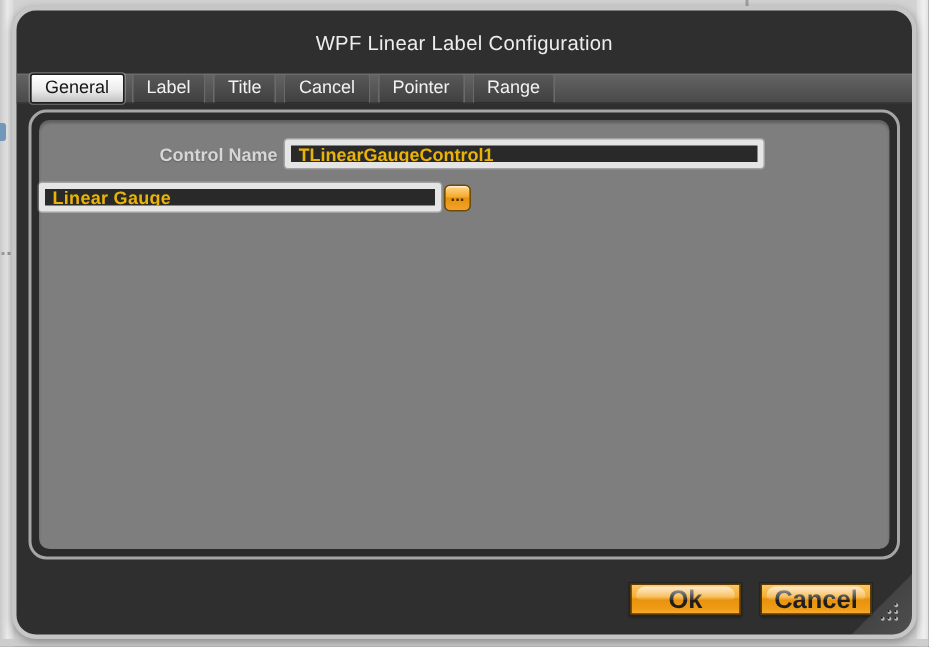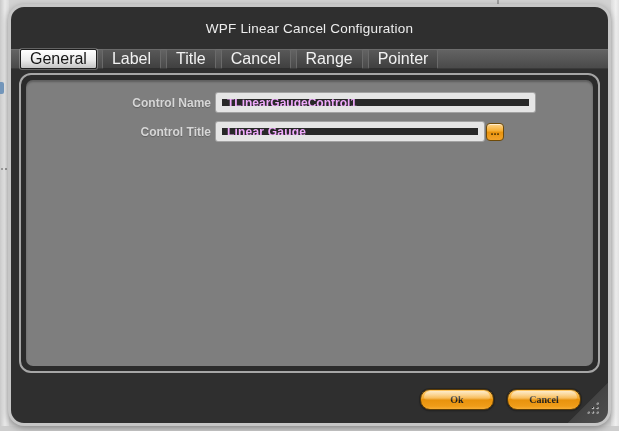--- a/index.html
+++ b/index.html
@@ -64,21 +64,21 @@
   
   .tabstrip {
     height: 20px;
     background: linear-gradient(#636363, #4a4a4a);
     border-top: 1px solid #6d6d6d;
     border-bottom: 1px solid #3a3a3a;
     display: flex; align-items: center;
     padding-left: 9px; gap: 5px;
   }
   .tab {
-    font-size: 16px; line-height: 15px;
+    font-size: 12px; line-height: 15px;
     padding: 1px 9px 2px 9px;
     border-radius: 2px;
     color: #f2f2f2;
     background: linear-gradient(#585858, #404040);
     border: 1px solid #6a6a6a;
     border-bottom-color: #2e2e2e;
     cursor: default;
     white-space: nowrap;
   }
   .tab.active {
@@ -101,36 +101,35 @@
     background: var(--panel-bg, #7e7e7e);
     border-radius: 7px;
     box-shadow: inset 0 2px 2px rgba(0,0,0,.25);
     padding-top: 13px;
   }
 
   .form-row {
     display: flex; align-items: center;
     margin-bottom: 10px;
     height: 19px;
-    padding-left: 26px;
   }
   .form-label {
     width: 159px; text-align: right;
     color: var(--label-color, #d6d6d6);
     font-size: 12px; font-weight: bold;
     margin-right: 5px;
     text-shadow: 0 1px 1px rgba(0,0,0,.25);
   }
   .textbox {
     height: 19px;
     background: var(--input-bg, #292929);
-    border: 6px solid #e5e5e5;
+    border: 4px solid #e5e5e5;
     border-radius: 2px;
     box-shadow: 0 0 0 1px rgba(255,255,255,.28);
-    color: #f0abfc;
+    color: #eab308;
     font-family: "Liberation Sans", sans-serif;
     font-size: 12px; font-weight: bold;
     padding: 0 5px;
     outline: none;
   }
   .textbox.name { width: 319px; }
   .textbox.title { width: 268px; }
 
   .ellipsis-btn {
     width: 18px; height: 18px;
@@ -146,26 +145,26 @@
     padding: 0;
   }
 
   
   .footer {
     position: absolute; right: 27px; bottom: 13px;
     display: flex; gap: 13px;
   }
   .btn {
     min-width: 74px; height: 21px;
-    border-radius: 10px;
+    border-radius: 0;
     border: 1px solid #5c3c05;
     background: linear-gradient(#fdc766, #f6ad33 42%, var(--accent-orange, #e8920c) 50%, #ef9c18 85%, #f8ae35);
     color: #1e1e1e;
-    font-family: Liberation Serif, serif;
-    font-size: 10px; font-weight: bold;
+    font-family: Liberation Sans, sans-serif;
+    font-size: 17px; font-weight: bold;
     position: relative;
     cursor: pointer;
     box-shadow: 0 0 0 1px #242424, 0 1px 2px rgba(0,0,0,.4);
   }
   .btn::after {
     content: "";
     position: absolute; left: 3px; right: 3px; top: 1px; height: 45%;
     border-radius: 8px 8px 4px 4px;
     background: linear-gradient(rgba(255,255,255,.65), rgba(255,255,255,.08));
     pointer-events: none;
@@ -183,42 +182,41 @@
 <div class="bg-left-strip"></div>
 <div class="bg-left-mark"></div>
 <div class="bg-left-dots"></div>
 <div class="bg-top-line"></div>
 <div class="bg-right-strip"></div>
 <div class="bg-bottom-strip"></div>
 
 <div class="dialog">
 
   <div class="titlebar">
-    <span class="title">WPF Linear Cancel Configuration</span>
+    <span class="title">WPF Linear Label Configuration</span>
   </div>
 
   <div class="tabstrip">
     <div class="tab active">General</div>
     <div class="tab">Label</div>
     <div class="tab">Title</div>
     <div class="tab">Cancel</div>
+    <div class="tab">Pointer</div>
     <div class="tab">Range</div>
-    <div class="tab">Pointer</div>
   </div>
 
   <div class="groupbox">
     <div class="panel">
 
       <div class="form-row">
         <span class="form-label">Control Name</span>
         <input class="textbox name" type="text" value="TLinearGaugeControl1" style="">
       </div>
 
       <div class="form-row">
-        <span class="form-label">Control Title</span>
         <input class="textbox title" type="text" value="Linear Gauge" style="">
         <button class="ellipsis-btn">...</button>
       </div>
 
     </div>
   </div>
 
   <div class="footer">
     <button class="btn">Ok</button>
     <button class="btn">Cancel</button>

